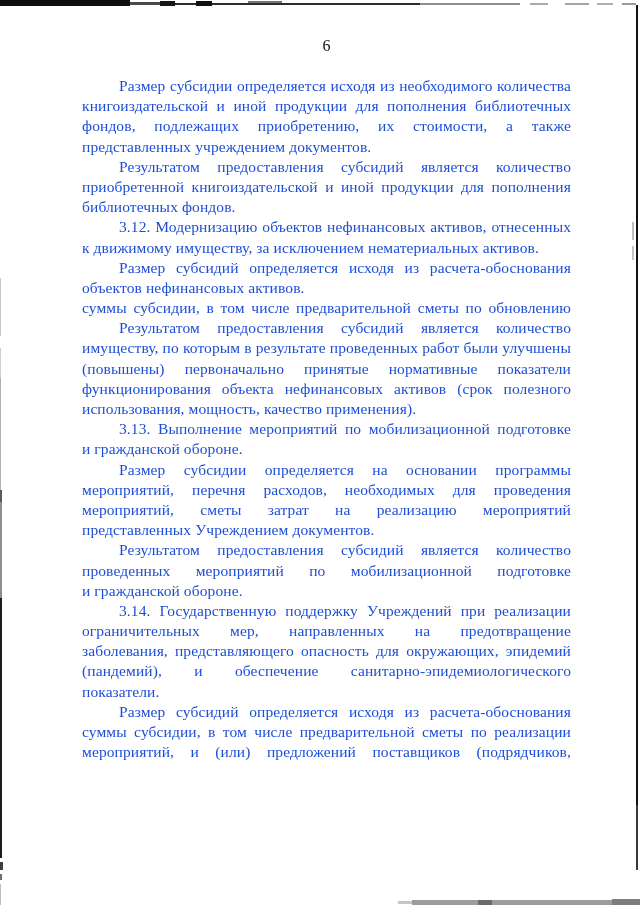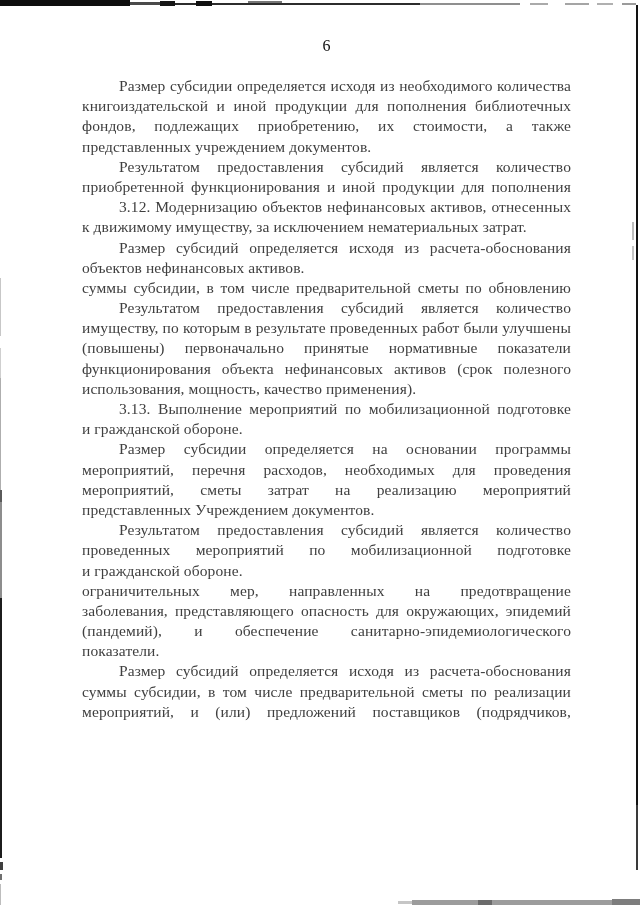--- a/index.html
+++ b/index.html
@@ -70,34 +70,35 @@
   .a-b1 { left:398px; top:901px; width:14px;  height:3px; background:#c6c6c6; }
   .a-b2 { left:412px; top:900px; width:228px; height:5px; background:#9c9c9c; }
   .a-b3 { left:478px; top:900px; width:14px;  height:5px; background:#6b6b6b; }
   .a-b4 { left:612px; top:899px; width:28px;  height:6px; background:#7d7d7d; }
 </style>
 </head>
 <body>
 
 <div class="page-number">6</div>
 
-<div class="text-block" style="color: #404040;">
+<div class="text-block" style="color: #1d4ed8;">
     <div class="para">
       <div class="line first">Размер субсидии определяется исходя из необходимого количества</div>
       <div class="line">книгоиздательской и иной продукции для пополнения библиотечных</div>
       <div class="line">фондов, подлежащих приобретению, их стоимости, а также</div>
       <div class="line last">представленных учреждением документов.</div>
     </div>
     <div class="para">
       <div class="line first">Результатом предоставления субсидий является количество</div>
-      <div class="line">приобретенной функционирования и иной продукции для пополнения</div>
+      <div class="line">приобретенной книгоиздательской и иной продукции для пополнения</div>
+      <div class="line last">библиотечных фондов.</div>
     </div>
     <div class="para">
       <div class="line first">3.12. Модернизацию объектов нефинансовых активов, отнесенных</div>
-      <div class="line last">к движимому имуществу, за исключением нематериальных затрат.</div>
+      <div class="line last">к движимому имуществу, за исключением нематериальных активов.</div>
     </div>
     <div class="para">
       <div class="line first">Размер субсидий определяется исходя из расчета-обоснования</div>
       <div class="line last">объектов нефинансовых активов.</div>
       <div class="line">суммы субсидии, в том числе предварительной сметы по обновлению</div>
     </div>
     <div class="para">
       <div class="line first">Результатом предоставления субсидий является количество объектов</div>
       <div class="line">имуществу, по которым в результате проведенных работ были улучшены</div>
       <div class="line">(повышены) первоначально принятые нормативные показатели</div>
@@ -113,20 +114,21 @@
       <div class="line">мероприятий, перечня расходов, необходимых для проведения указанных</div>
       <div class="line">мероприятий, сметы затрат на реализацию мероприятий</div>
       <div class="line last">представленных Учреждением документов.</div>
     </div>
     <div class="para">
       <div class="line first">Результатом предоставления субсидий является количество</div>
       <div class="line">проведенных мероприятий по мобилизационной подготовке</div>
       <div class="line last">и гражданской обороне.</div>
     </div>
     <div class="para">
+      <div class="line first">3.14. Государственную поддержку Учреждений при реализации</div>
       <div class="line">ограничительных мер, направленных на предотвращение распространения</div>
       <div class="line">заболевания, представляющего опасность для окружающих, эпидемий</div>
       <div class="line">(пандемий), и обеспечение санитарно-эпидемиологического благополучия</div>
       <div class="line last">показатели.</div>
     </div>
     <div class="para">
       <div class="line first">Размер субсидий определяется исходя из расчета-обоснования</div>
       <div class="line">суммы субсидии, в том числе предварительной сметы по реализации</div>
       <div class="line">мероприятий, и (или) предложений поставщиков (подрядчиков,</div>
     </div>

